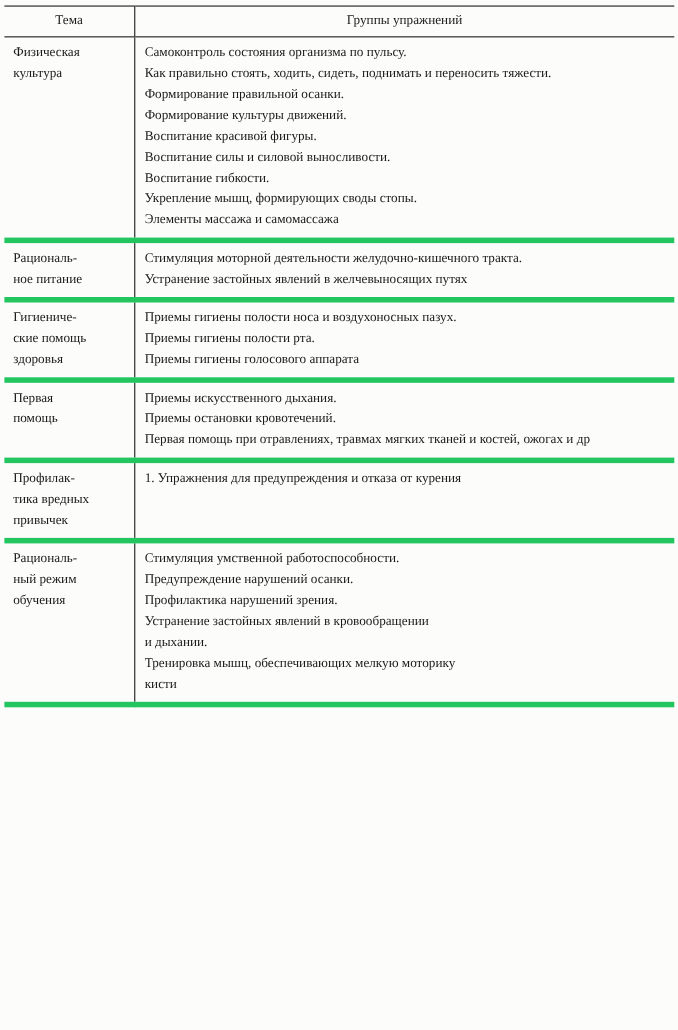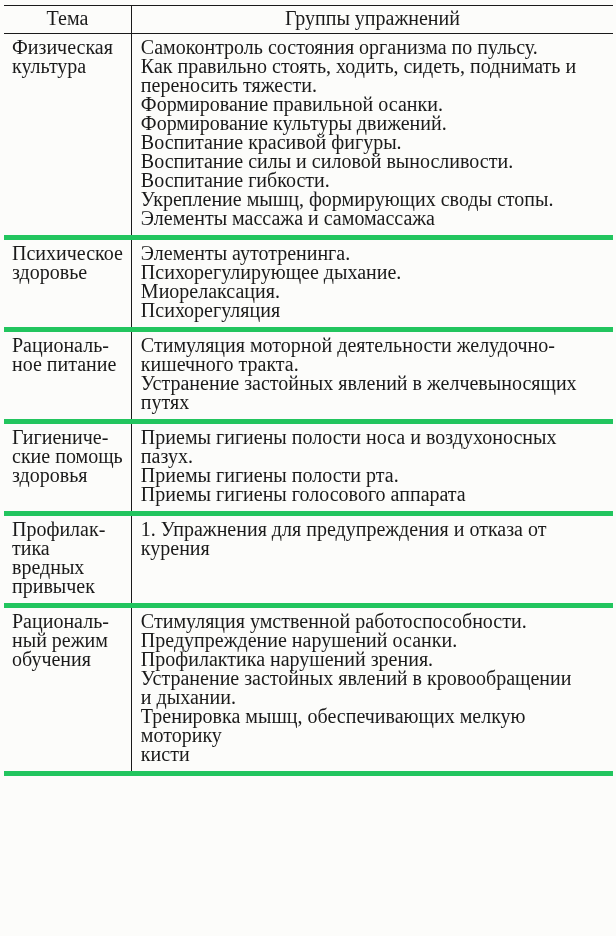--- a/index.html
+++ b/index.html
@@ -9,21 +9,21 @@
     width: 616px;
     height: 936px;
     background: #fcfcfa;
     font-family: "Liberation Serif", "DejaVu Serif", serif;
     color: #1a1a1a;
   }
   .doc-table {
     width: 609px;
     margin: 5px 3px 0 4px;
     border-collapse: collapse;
-    font-size: 20px;
+    font-size: 12px;
     line-height: 19px;
   }
   .doc-table thead tr {
     border-top: 1px solid #1a1a1a;
     border-bottom: 1px solid #1a1a1a;
   }
   .doc-table tbody tr {
     border-bottom: 5px solid #22c55e;
   }
   .doc-table th {
@@ -65,40 +65,39 @@
 Как правильно стоять, ходить, сидеть, поднимать и переносить тяжести.
 Формирование правильной осанки.
 Формирование культуры движений.
 Воспитание красивой фигуры.
 Воспитание силы и силовой выносливости.
 Воспитание гибкости.
 Укрепление мышц, формирующих своды стопы.
 Элементы массажа и самомассажа</td>
     </tr>
     <tr>
-      <td class="topic">Психическое
-здоровье</td>
-      <td>Элементы аутотренинга.
-Психорегулирующее дыхание.
-Миорелаксация.
-Психорегуляция</td>
-    </tr>
-    <tr>
       <td class="topic">Рациональ-
 ное питание</td>
       <td>Стимуляция моторной деятельности желудочно-кишечного тракта.
 Устранение застойных явлений в желчевыносящих путях</td>
     </tr>
     <tr>
       <td class="topic">Гигиениче-
 ские помощь
 здоровья</td>
       <td>Приемы гигиены полости носа и воздухоносных пазух.
 Приемы гигиены полости рта.
 Приемы гигиены голосового аппарата</td>
+    </tr>
+    <tr>
+      <td class="topic">Первая
+помощь</td>
+      <td>Приемы искусственного дыхания.
+Приемы остановки кровотечений.
+Первая помощь при отравлениях, травмах мягких тканей и костей, ожогах и др</td>
     </tr>
     <tr>
       <td class="topic">Профилак-
 тика вредных
 привычек</td>
       <td>1. Упражнения для предупреждения и отказа от курения</td>
     </tr>
     <tr>
       <td class="topic">Рациональ-
 ный режим

